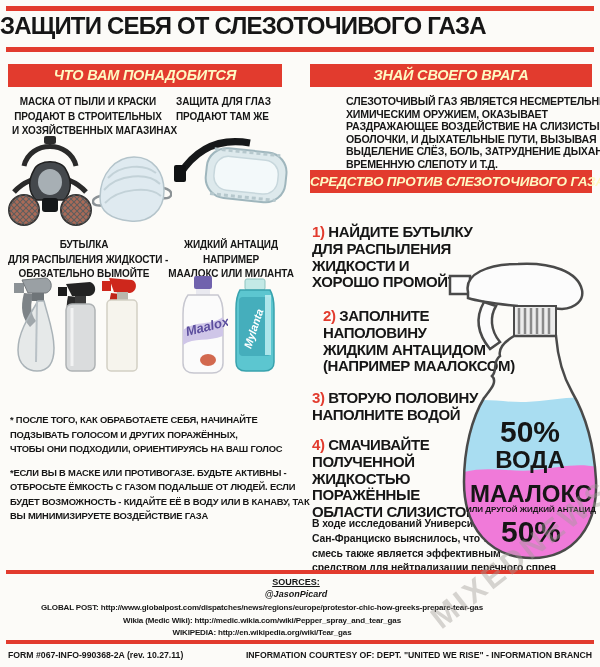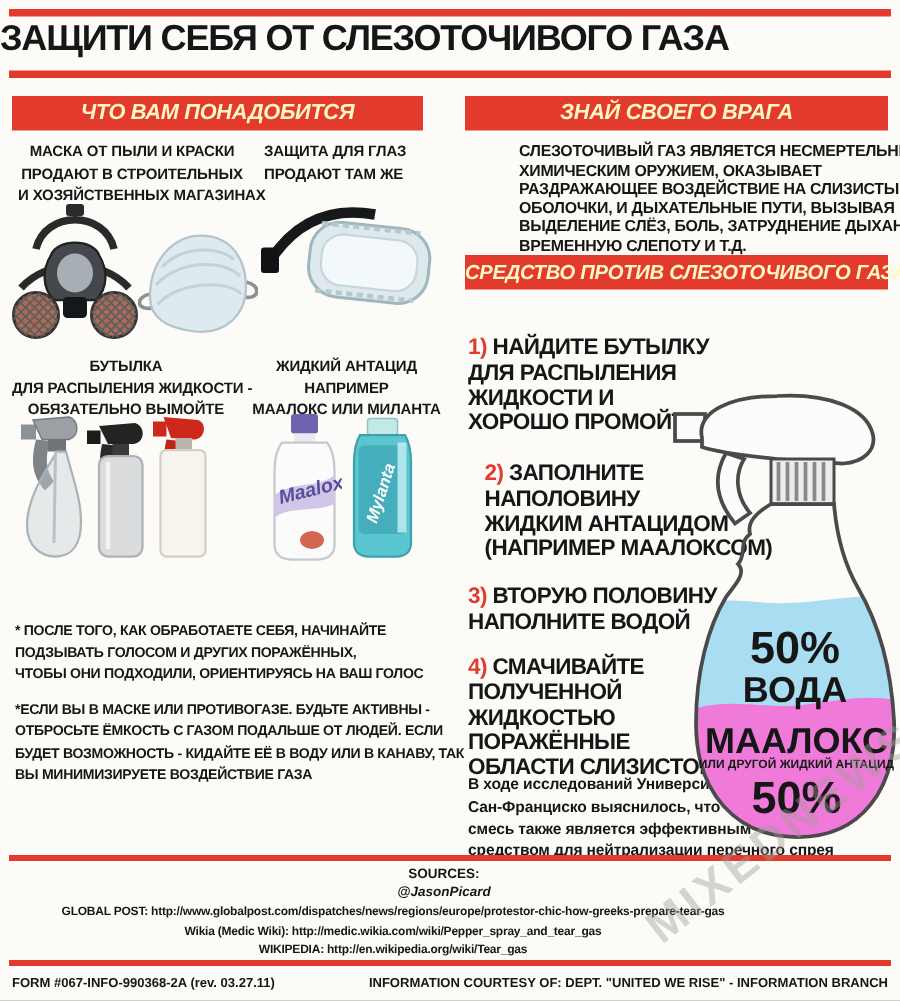--- a/index.html
+++ b/index.html
@@ -238,30 +238,30 @@
     <text x="90" y="190" text-anchor="middle" font-size="30" font-weight="bold" fill="#161616">50%</text>
     <text x="90" y="216" text-anchor="middle" font-size="24" font-weight="bold" fill="#161616">ВОДА</text>
     <text x="91" y="250" text-anchor="middle" font-size="24" font-weight="bold" fill="#161616">МААЛОКС</text>
     <text x="91" y="260" text-anchor="middle" font-size="8" font-weight="bold" fill="#161616">ИЛИ ДРУГОЙ ЖИДКИЙ АНТАЦИД</text>
     <text x="91" y="290" text-anchor="middle" font-size="30" font-weight="bold" fill="#161616">50%</text>
   </svg>
 
   <div class="abs rule" style="left:6px;top:570px;width:588px;height:4px;"></div>
 
   <div class="abs srcline" style="left:0;top:576px;width:592px;">
-    <span style="">SOURCES:</span>
+    <span style="text-decoration:underline;">SOURCES:</span>
   </div>
   <div class="abs srcline" style="left:0;top:588px;width:592px;font-style:italic;">@JasonPicard</div>
 
   <div class="abs" style="left:0;top:602px;width:524px;">
     <div class="linkline">GLOBAL POST:  http://www.globalpost.com/dispatches/news/regions/europe/protestor-chic-how-greeks-prepare-tear-gas</div>
     <div class="linkline">Wikia (Medic Wiki):  http://medic.wikia.com/wiki/Pepper_spray_and_tear_gas</div>
     <div class="linkline">WIKIPEDIA:  http://en.wikipedia.org/wiki/Tear_gas</div>
   </div>
 
   <div class="abs rule" style="left:6px;top:640px;width:588px;height:4px;"></div>
 
-  <div class="abs footer-text" style="left:8px;top:650px;">FORM #067-INFO-990368-2A (rev. 03.27.11)</div>
+  <div class="abs footer-text" style="left:8px;top:650px;">FORM #067-INFO-990368-2A (rev. 10.27.11)</div>
   <div class="abs footer-text" style="right:8px;top:650px;text-align:right;">INFORMATION COURTESY OF:  DEPT. "UNITED WE RISE" - INFORMATION BRANCH</div>
 
   <div class="abs watermark" style="left:424px;top:608px;">MIXEDNEWS.RU</div>
 
 </div>
 
 </body></html>

